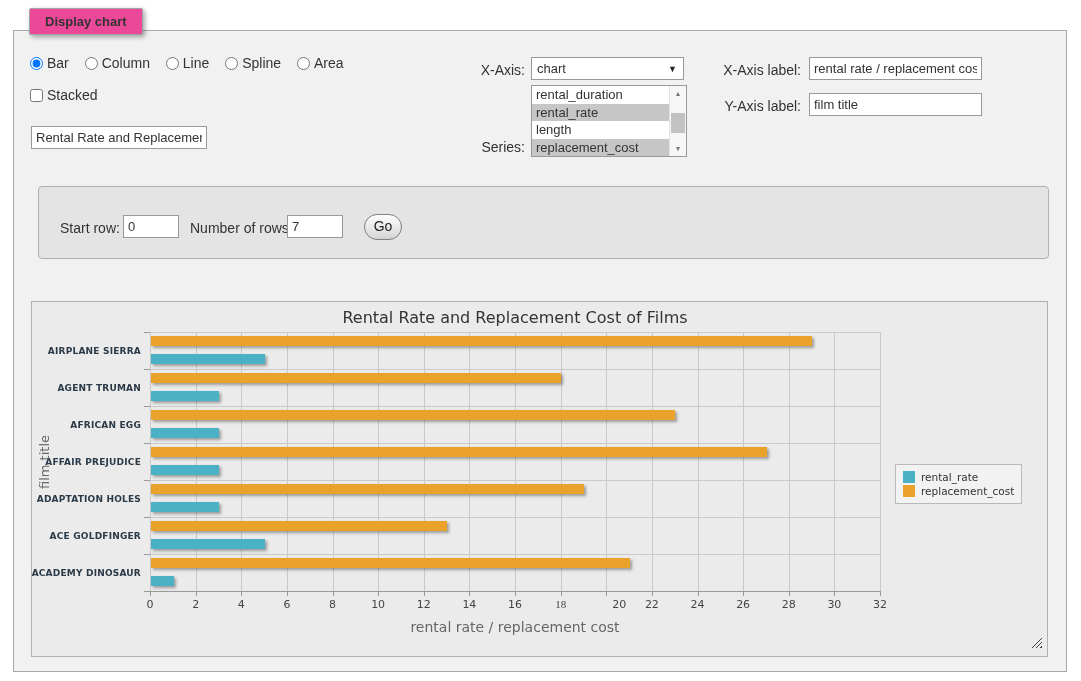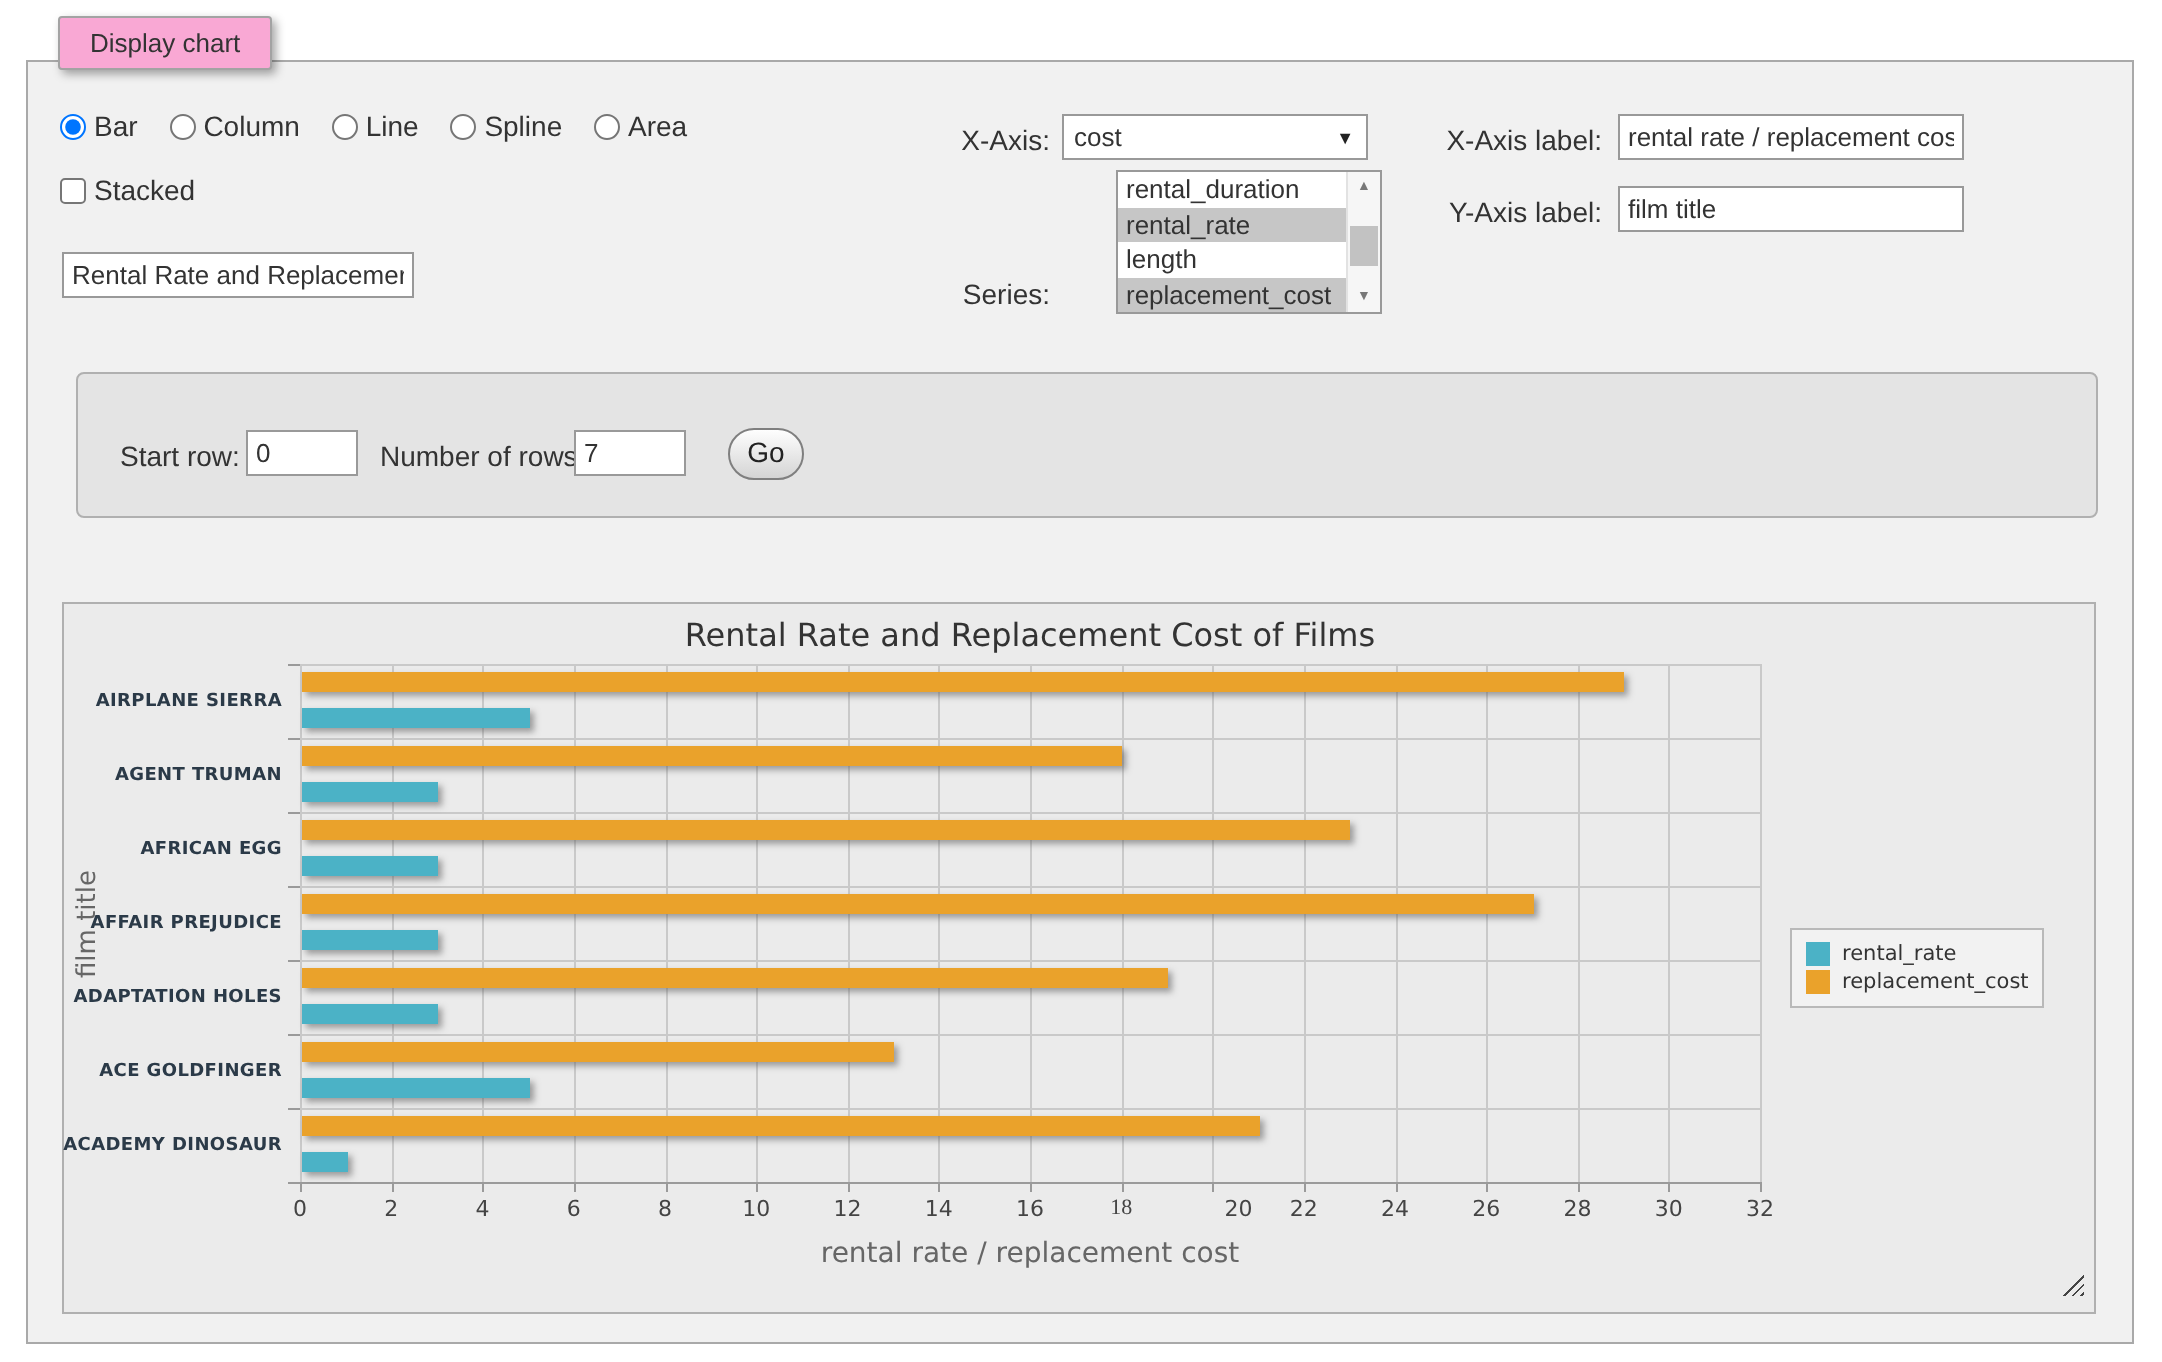--- a/index.html
+++ b/index.html
@@ -6,45 +6,45 @@
   body {
     margin: 0; width: 1081px; height: 681px; position: relative;
     background: #fff; font-family: "Liberation Sans", sans-serif; font-size: 14px; color: #333;
     overflow: hidden;
   }
   .fieldset {
     position: absolute; left: 13px; top: 30px; width: 1054px; height: 642px;
     border: 1px solid #a9a9a9; background: #f1f1f1;
   }
   .legendbox {
-    position: absolute; left: 15px; top: -23px; background: #f9a8d4;
+    position: absolute; left: 15px; top: -23px; background: #ec4899;
     border: 1px solid #a3a3a3; border-radius: 2px; padding: 5px 15px;
-    font-weight: normal; font-size: 13px; color: #333;
+    font-weight: bold; font-size: 13px; color: #333;
     box-shadow: 2px 2px 5px rgba(0,0,0,0.35); z-index: 5;
   }
   .radio-row { position: absolute; left: 16px; top: 24px; white-space: nowrap; }
   .radio-row label { margin-right: 12px; }
   .radio-row input, .stacked-row input { vertical-align: -2px; margin: 0 4px 0 0; }
   .stacked-row { position: absolute; left: 16px; top: 56px; }
   input[type=text] {
     border: 1px solid #999; background: #fff; color: #333;
     font-family: "Liberation Sans", sans-serif; font-size: 13px; padding: 2px 4px; height: 23px;
   }
   .title-input { position: absolute; left: 17px; top: 95px; width: 176px; }
   .lbl { position: absolute; color: #333; }
   .lbl-right { text-align: right; width: 71px; }
   .selectbox {
     position: absolute; left: 517px; top: 26px; width: 153px; height: 23px;
     border: 1px solid #999; background: #fff; font-size: 13px; line-height: 21px;
     padding: 0 18px 0 5px; cursor: default;
   }
   .selectbox .arrow { position: absolute; right: 6px; top: 0; font-size: 9px; line-height: 23px; color: #222; }
   .listbox {
-    position: absolute; left: 517px; top: 54px; width: 133px; height: 72px;
-    border: 1px solid #999; background: #fff; overflow: hidden; font-size: 13px; margin-left: 27px;
+    position: absolute; left: 517px; top: 54px; width: 156px; height: 72px;
+    border: 1px solid #999; background: #fff; overflow: hidden; font-size: 13px;
   }
   .listbox .opt { height: 17.5px; line-height: 17.5px; padding-left: 4px; padding-right: 18px; white-space: nowrap; }
   .listbox .opt.sel { background: #c6c6c6; }
   .scrollbar {
     position: absolute; right: 0; top: 0; width: 17px; height: 70px; background: #f6f6f6;
     border-left: 1px solid #e2e2e2;
   }
   .sb-btn { position: absolute; left: 0; width: 16px; height: 15px; background: #f6f6f6; color: #777;
     font-size: 7px; text-align: center; line-height: 15px; }
   .sb-up { top: 0; }
@@ -111,21 +111,21 @@
   </div>
 
   <div class="stacked-row">
     <label><input type="checkbox" style=""><span>Stacked</span></label>
   </div>
 
   <input type="text" class="title-input" value="Rental Rate and Replacemer" style="">
 
   <div class="lbl lbl-right" style="left:440px; top:31px;">X-Axis:</div>
   <div class="selectbox">
-    <span>cost</span>
+    <span>chart</span>
     <span class="arrow">▼</span>
   </div>
 
   <div class="lbl lbl-right" style="left:440px; top:108px;">Series:</div>
   <div class="listbox">
     <div class="opt">rental_duration</div>
     <div class="opt sel">rental_rate</div>
     <div class="opt">length</div>
     <div class="opt sel">replacement_cost</div>
     <div class="scrollbar">

